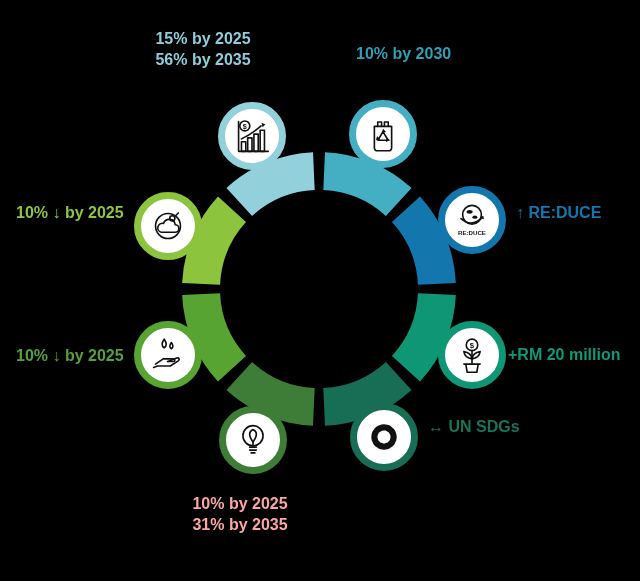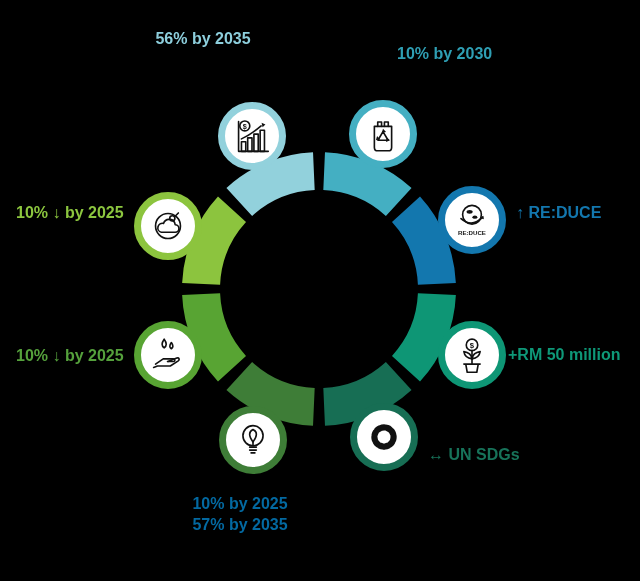--- a/index.html
+++ b/index.html
@@ -106,42 +106,43 @@
       <rect x="26" y="22" width="4.5" height="18"></rect>
       <rect x="32.5" y="18" width="4.5" height="22"></rect>
       <path d="M13 27 C20 24 27 19 33.5 13.5"></path>
       <path class="fl" d="M34 10.3 l4 1.6 -3 3 z"></path>
       <circle cx="16.5" cy="13.5" r="5.2" fill="#fff"></circle>
       <text x="16.5" y="16.2" font-size="7.5" text-anchor="middle">$</text>
     </svg>
   </div>
 
   <div class="lbl center" style="left: 152px; top: 28px; width: 102px; color: rgb(141, 206, 220);">
+    <span class="ln">15% by 2025</span>
     <span class="ln">56% by 2035</span>
   </div>
 
-  <div class="lbl" style="left: 356px; top: 43px; color: rgb(47, 159, 180); margin-left: 41px;">
+  <div class="lbl" style="left: 356px; top: 43px; color: rgb(47, 159, 180);">
     <span>10% by 2030</span>
   </div>
 
   <div class="lbl" style="left: 516px; top: 202px; color: rgb(19, 119, 174); text-align: center;">
     <span>↑ RE:DUCE</span>
   </div>
 
   <div class="lbl" style="left: 508px; top: 344px; color: rgb(14, 152, 120);">
-    <span>+RM 50 million</span>
+    <span>+RM 20 million</span>
   </div>
 
-  <div class="lbl" style="left: 428px; top: 444px; color: rgb(23, 115, 90);">
+  <div class="lbl" style="left: 428px; top: 416px; color: rgb(23, 115, 90);">
     <span>↔ UN SDGs</span>
   </div>
 
-  <div class="lbl center" style="left: 186px; top: 493px; width: 108px; color: #0369a1;">
+  <div class="lbl center" style="left: 186px; top: 493px; width: 108px; color: #fca5a5;">
     <span class="ln">10% by 2025</span>
-    <span class="ln">57% by 2035</span>
+    <span class="ln">31% by 2035</span>
   </div>
 
   <div class="lbl" style="left: 16px; top: 345px; color: rgb(85, 161, 60);">
     <span>10% ↓ by 2025</span>
   </div>
 
   <div class="lbl" style="left: 16px; top: 202px; color: rgb(140, 198, 63);">
     <span>10% ↓ by 2025</span>
   </div>
 

